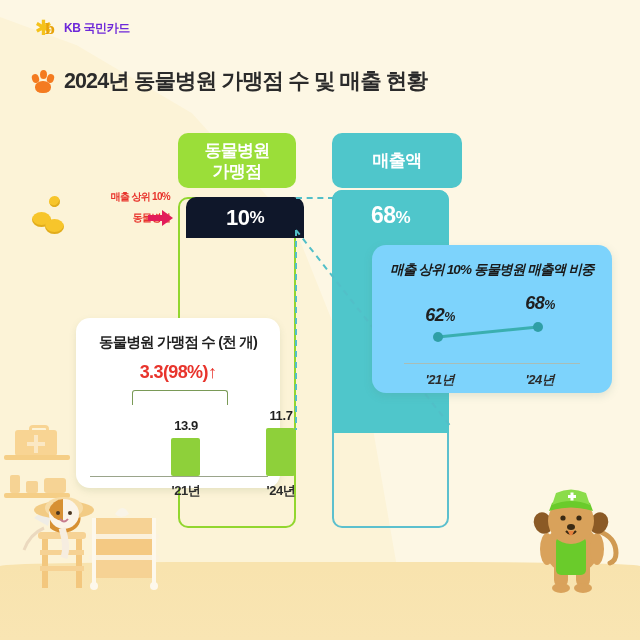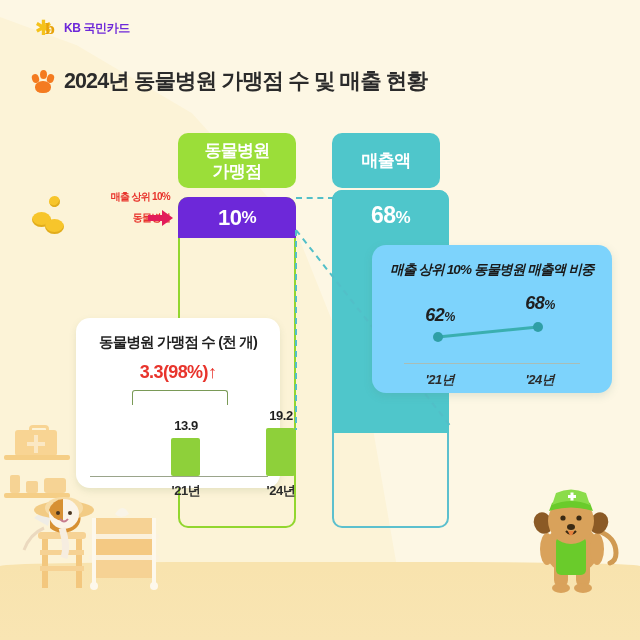--- a/index.html
+++ b/index.html
@@ -51,27 +51,27 @@
   .coins .c3{width:19px;height:15px;left:15px;top:23px;}
   .arrow-red{position:absolute;left:148px;top:210px;width:26px;height:16px;}
   .arrow-red .shaft{position:absolute;left:0;top:5px;width:16px;height:6px;background:#E21C5A;}
   .arrow-red .head{position:absolute;left:14px;top:0;width:0;height:0;
     border-top:8px solid transparent;border-bottom:8px solid transparent;border-left:11px solid #E21C5A;}
 
   
   .cap{position:absolute;border-radius:10px;display:flex;align-items:center;justify-content:center;
     color:#FFFFFF;font-weight:700;text-align:center;letter-spacing:-.7px;line-height:21px;}
   .cap-green{left:178px;top:133px;width:118px;height:55px;background:#9BDE39;font-size:17px;}
-  .cap-teal{left:332px;top:133px;width:108px;height:55px;background:#4FC6CB;font-size:17px;}
+  .cap-teal{left:332px;top:133px;width:130px;height:55px;background:#4FC6CB;font-size:17px;}
 
   
   .col-green{position:absolute;left:178px;top:197px;width:118px;height:331px;
     border:2px solid #92D62F;border-radius:10px;background:transparent;box-sizing:border-box;}
-  .green-cap-red{position:absolute;left:178px;top:197px;width:118px;height:41px;
-    background:#6d28d9;border-radius:10px 10px 0 0;display:flex;align-items:center;justify-content:center;
+  .green-cap-red{position:absolute;left:186px;top:197px;width:118px;height:41px;
+    background:#0f172a;border-radius:10px 10px 0 0;display:flex;align-items:center;justify-content:center;
     color:#fff;font-size:22px;font-weight:700;letter-spacing:-.5px;}
   .green-cap-red .pc{font-size:17px;}
 
   .col-teal{position:absolute;left:332px;top:190px;width:117px;height:338px;
     border:2px solid #5CC0CE;border-radius:10px;box-sizing:border-box;background:transparent;}
   .teal-fill{position:absolute;left:332px;top:190px;width:117px;height:243px;
     background:#4FC6CB;border-radius:10px 10px 0 0;}
   .teal-fill .val{position:absolute;left:0;top:12px;width:117px;text-align:center;
     color:#fff;font-size:23px;font-weight:700;letter-spacing:-.5px;}
   .teal-fill .val .pc{font-size:17px;}
@@ -208,21 +208,21 @@
   </svg>
 
   <div class="card-bar">
     <div class="ttl">동물병원 가맹점 수 (천 개)</div>
     <div class="delta">
       <span>3.3(98%)</span><span class="up">↑</span>
     </div>
     <div class="bracket"></div>
 
     <div class="barval barval-1">13.9</div>
-    <div class="barval barval-2">19.2</div>
+    <div class="barval barval-2">11.7</div>
 
     <div class="bar bar-1"></div>
     <div class="bar bar-2"></div>
 
     <div class="axis"></div>
     <div class="axlbl axlbl-1">'21년</div>
     <div class="axlbl axlbl-2">'24년</div>
   </div>
 
   <div class="card-line">

